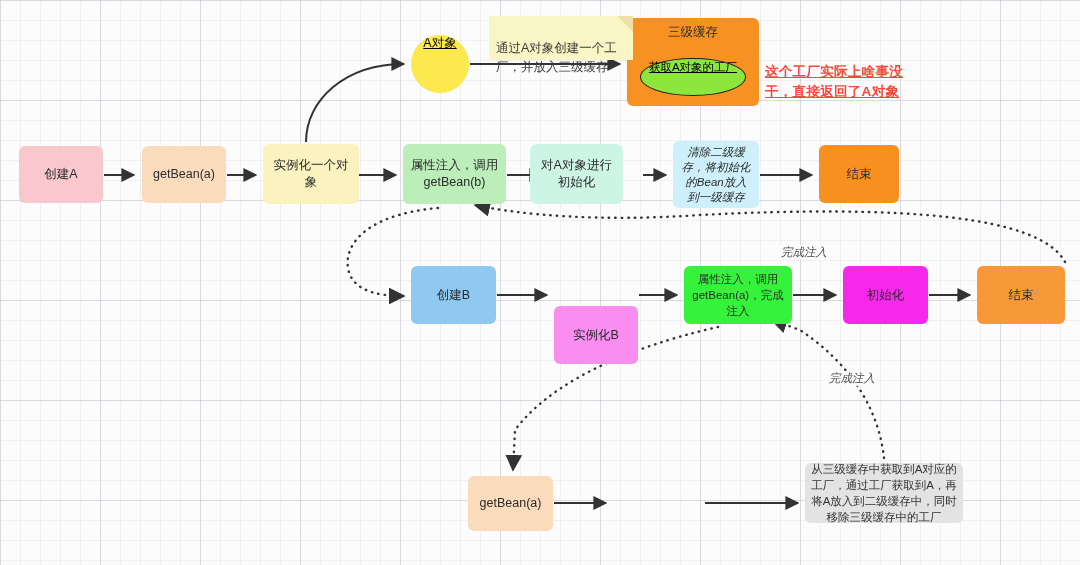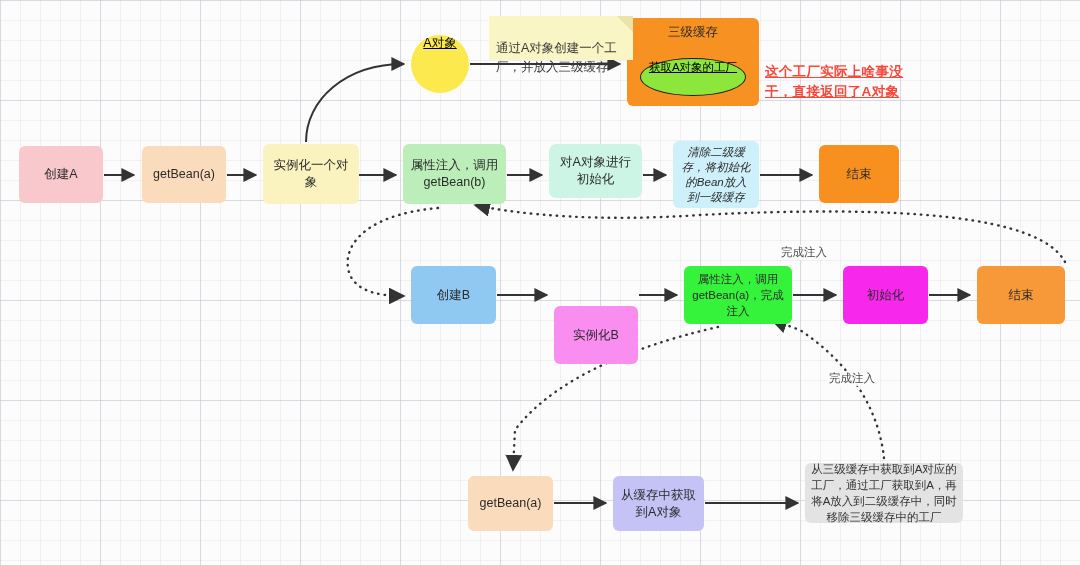--- a/index.html
+++ b/index.html
@@ -79,20 +79,21 @@
     letter-spacing: 0.3px;
     text-decoration: underline;
   }
   .edge-label {
     position: absolute;
     font-size: 11.5px;
     color: #4a4a4a;
     background: rgba(253,252,253,0.92);
     padding: 0 2px;
     white-space: nowrap;
+    font-style: italic;
   }
   .cache-title {
     position: absolute;
     left: 0;
     right: 0;
     top: 6px;
     text-align: center;
     font-size: 12.5px;
     color: #2b2b2b;
   }
@@ -171,21 +172,21 @@
 
   <div class="ellipse-node" style="left:640px; top:58px; width:106px; height:38px; background:#8ce63c; border:1.5px solid #1c1c1c; font-size:11.5px;">
     <span>获取A对象的工厂</span>
   </div>
 
   <div class="node" style="left:403px; top:144px; width:103px; height:60px; background:#bbeeb9;">
     <span>属性注入，调用
 getBean(b)</span>
   </div>
 
-  <div class="node" style="left:549px; top:144px; width:93px; height:54px; background:#cdf5e6;border-radius:7px;">
+  <div class="node" style="left:530px; top:144px; width:93px; height:60px; background:#cdf5e6;border-radius:7px;">
     <span>对A对象进行
 初始化</span>
   </div>
 
   <div class="node" style="left:673px; top:141px; width:86px; height:67px; background:#cdf0fa; font-size:11.5px; line-height:15px;font-style:italic;">
     <span>清除二级缓
 存，将初始化
 的Bean放入
 到一级缓存</span>
   </div>
@@ -213,24 +214,20 @@
   </div>
 
   <div class="node" style="left:977px; top:266px; width:88px; height:58px; background:#f79939;">
     <span>结束</span>
   </div>
 
   <div class="node" style="left:468px; top:476px; width:85px; height:55px; background:#fadcbd;">
     <span>getBean(a)</span>
   </div>
 
-  <div class="node" style="left:613px; top:476px; width:91px; height:55px; background:#c5c2f5;">
-    <span>从缓存中获取
-到A对象</span>
-  </div>
 
   <div class="node" style="left:805px; top:463px; width:158px; height:60px; background:#e3e3e3; font-size:11.5px; line-height:16px; color:#333;align-items:center;">
     <span>从三级缓存中获取到A对应的
 工厂，通过工厂获取到A，再
 将A放入到二级缓存中，同时
 移除三级缓存中的工厂</span>
   </div>
 
   <div class="note" style="left:489px; top:16px; width:144px; height:44px; background:#faf5c4;">
     <span>通过A对象创建一个工

